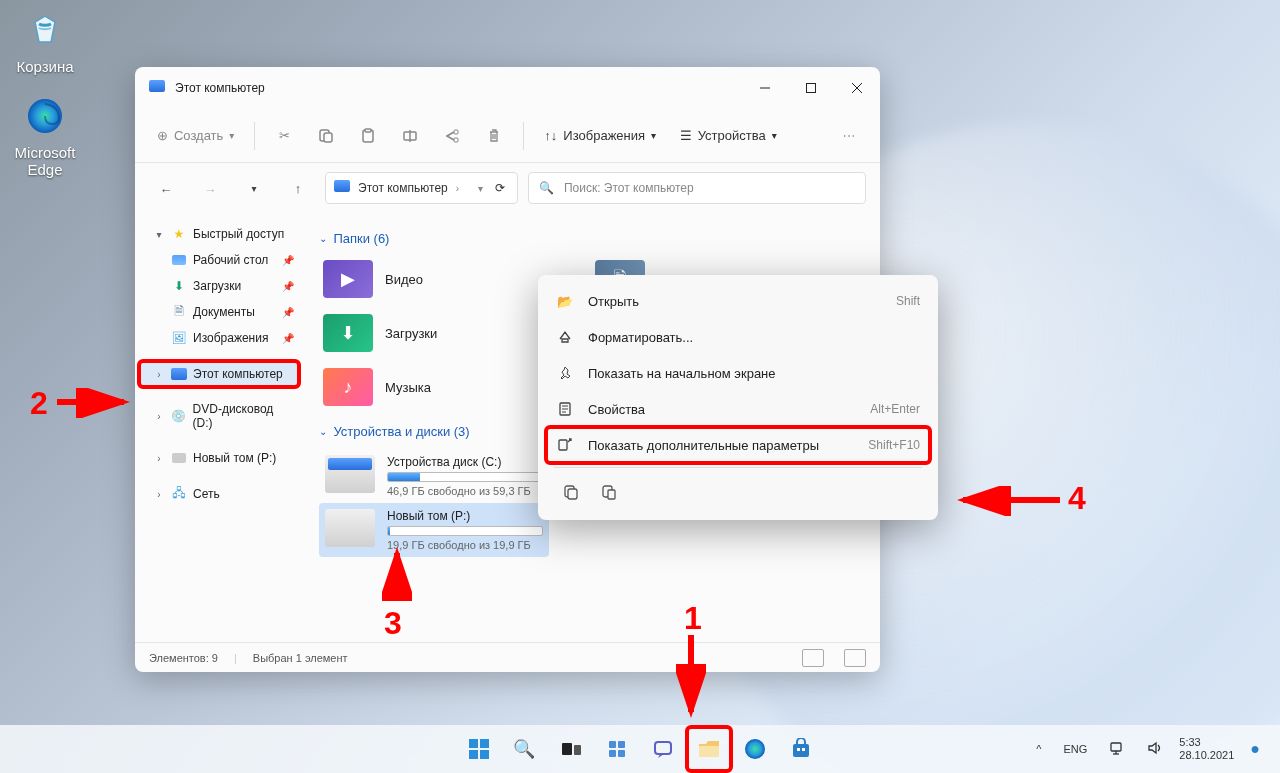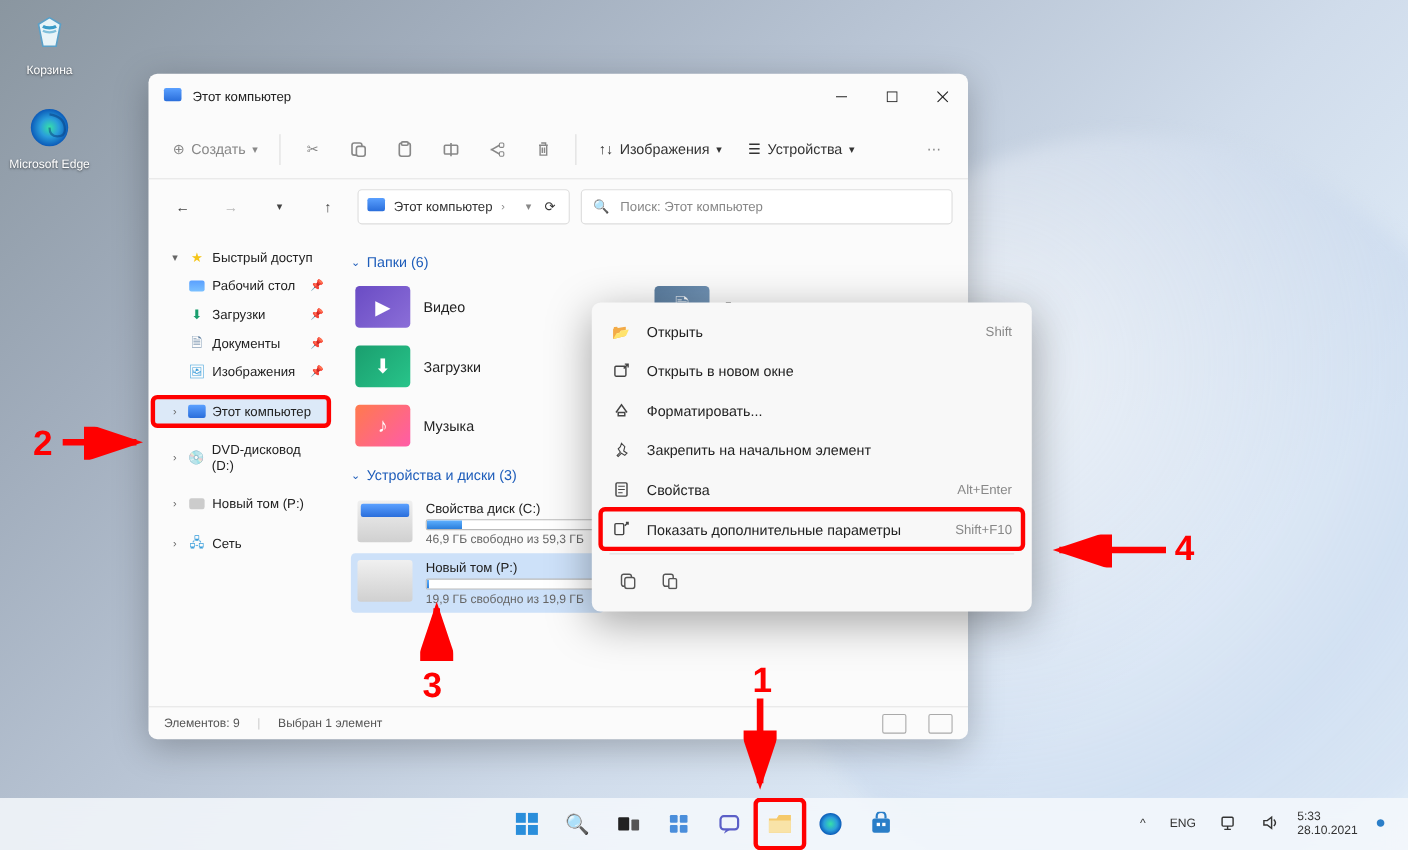--- a/index.html
+++ b/index.html
@@ -2,21 +2,21 @@
 <html><head>
 <meta charset="utf-8">
 <style>
 * { margin: 0; padding: 0; box-sizing: border-box; font-family: 'Segoe UI', Tahoma, sans-serif; }
 body { width: 1280px; height: 773px; background: linear-gradient(135deg, #8a96a0 0%, #a0acbb 20%, #b8c4d4 40%, #d0dceb 60%, #e0ecf8 80%); position: relative; overflow: hidden; font-size: 13px; }
 
 
 .wave { position: absolute; right: -100px; bottom: -50px; width: 700px; height: 700px; border-radius: 50%; background: radial-gradient(circle at 30% 30%, rgba(255,255,255,0.6), rgba(180,200,230,0.3) 60%, transparent); filter: blur(8px); }
 
 
-.desktop-icon { position: absolute; width: 74px; text-align: center; color: #fff; font-size: 11px; cursor: pointer; }
+.desktop-icon { position: absolute; width: 74px; text-align: center; color: #fff; font-size: 15px; cursor: pointer; }
 .desktop-icon .ico { width: 48px; height: 48px; margin: 0 auto 4px; display: flex; align-items: center; justify-content: center; }
 .desktop-icon .lbl { text-shadow: 0 1px 2px rgba(0,0,0,0.6); }
 
 
 .win { position: absolute; left: 135px; top: 67px; width: 745px; height: 605px; background: #fbfbfb; border-radius: 8px; box-shadow: 0 8px 32px rgba(0,0,0,0.25); display: flex; flex-direction: column; overflow: hidden; }
 .titlebar { height: 42px; display: flex; align-items: center; padding: 0 0 0 14px; }
 .titlebar .ticon { width: 16px; height: 16px; margin-right: 10px; }
 .titlebar .ttext { flex: 1; font-size: 12px; color: #222; }
 .titlebar .wbtn { width: 46px; height: 42px; display: flex; align-items: center; justify-content: center; color: #222; cursor: pointer; }
 
@@ -322,21 +322,21 @@
       </div>
 
       <div class="drives">
         <div class="section-h">
           <span class="chev">⌄</span>
           <span>Устройства и диски (3)</span>
         </div>
         <div class="drive c">
           <div class="dicon"></div>
           <div class="dinfo">
-            <div class="dname">Свойства диск (C:)</div>
+            <div class="dname">Устройства диск (C:)</div>
             <div class="dbar">
                 <div class="fill" style="width:21%;"></div>
               </div>
             <div class="dfree">46,9 ГБ свободно из 59,3 ГБ</div>
           </div>
         </div>
         <div class="drive selected">
           <div class="dicon"></div>
           <div class="dinfo">
             <div class="dname">Новый том (P:)</div>
@@ -362,41 +362,32 @@
 
 <div class="ctxmenu">
   <div class="ci">
     <span class="cico" style="color:#f5b642;">📂</span>
     <span class="clbl">Открыть</span>
     <span class="csc">Shift</span>
   </div>
   <div class="ci">
     <span class="cico">
         <svg width="16" height="16">
-          <rect x="2" y="4" width="10" height="9" rx="1" fill="none" stroke="#444" stroke-width="1.3"></rect>
-          <path d="M10 6 L14 2 M11 2 h3 v3" stroke="#444" stroke-width="1.3" fill="none"></path>
-        </svg>
-      </span>
-    <span class="clbl">Открыть в новом окне</span>
+          <path d="M3 10 L8 3 L13 10 M5 10 h6 v3 h-6 z" fill="none" stroke="#444" stroke-width="1.3"></path>
+        </svg>
+      </span>
+    <span class="clbl">Форматировать...</span>
   </div>
   <div class="ci">
     <span class="cico">
         <svg width="16" height="16">
-          <path d="M3 10 L8 3 L13 10 M5 10 h6 v3 h-6 z" fill="none" stroke="#444" stroke-width="1.3"></path>
-        </svg>
-      </span>
-    <span class="clbl">Форматировать...</span>
-  </div>
-  <div class="ci">
-    <span class="cico">
-        <svg width="16" height="16">
           <path d="M8 2 l3 3 l-1 4 l3 2 l-2 2 l-3 -2 l-3 3 l-1 -1 l3 -3 l-2 -3 l2 -2 z" fill="none" stroke="#444" stroke-width="1"></path>
         </svg>
       </span>
-    <span class="clbl">Закрепить на начальном элемент</span>
+    <span class="clbl">Показать на начальном экране</span>
   </div>
   <div class="ci">
     <span class="cico">
         <svg width="16" height="16">
           <rect x="3" y="2" width="10" height="12" rx="1" fill="none" stroke="#444" stroke-width="1.3"></rect>
           <line x1="5" y1="5" x2="11" y2="5" stroke="#444"></line>
           <line x1="5" y1="8" x2="11" y2="8" stroke="#444"></line>
           <line x1="5" y1="11" x2="9" y2="11" stroke="#444"></line>
         </svg>
       </span>

